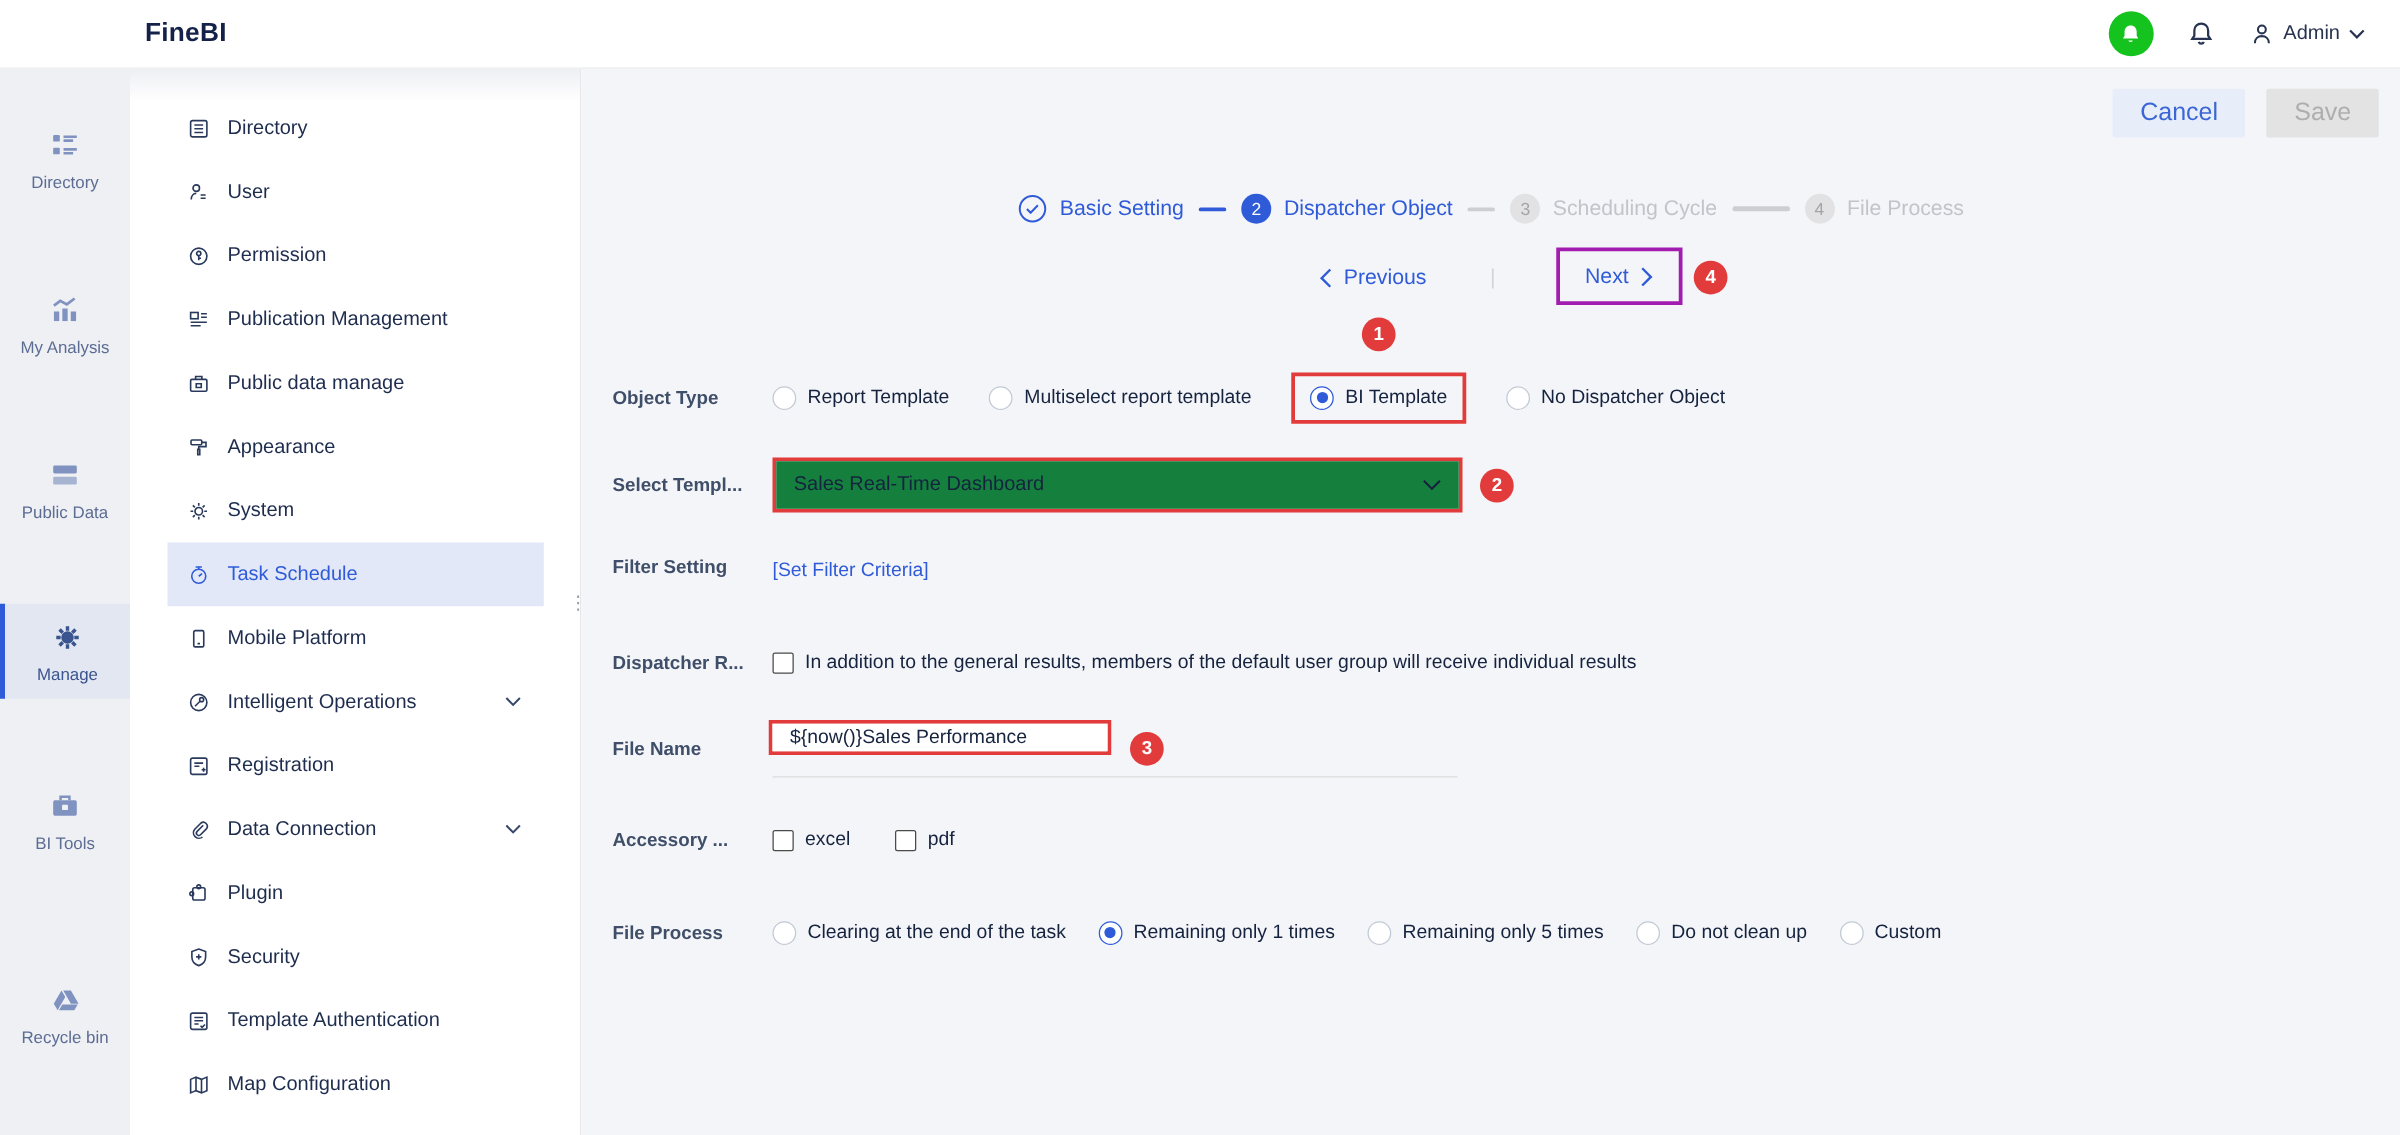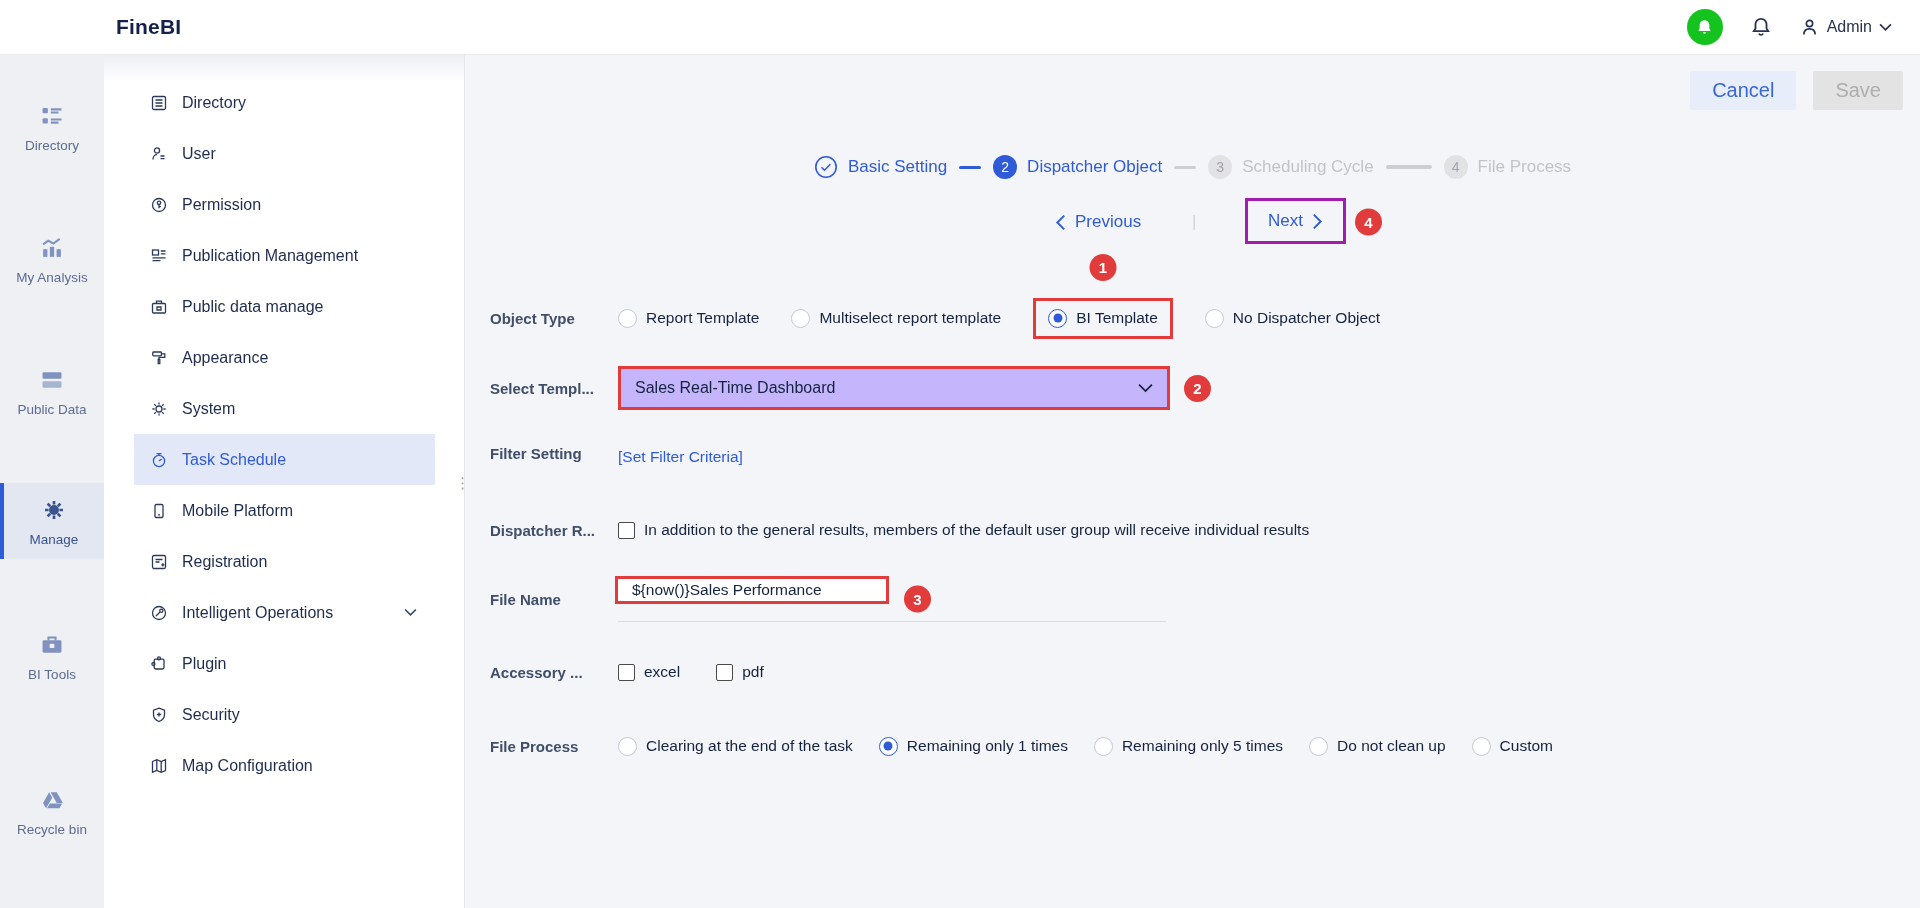--- a/index.html
+++ b/index.html
@@ -86,21 +86,21 @@
   .radio.sel { border-color:#2f5bd9; }
   .radio.sel::after { content:""; position:absolute; left:50%; top:50%; transform:translate(-50%,-50%);
     width:9px; height:9px; border-radius:50%; background:#2f5bd9; }
   .cbox { width:17px; height:17px; border:1.5px solid #4a4a4a; border-radius:2px; background:#fff; flex:none; }
 
   .red-box { border:3px solid #e23b3b; position:relative; }
   .ot-box { padding:8px 12px; }
   .badge1 { position:absolute; left:50%; top:-47px; transform:translateX(-50%); }
 
   .dd-wrap { width:552px; }
-  .dropdown { width:546px; height:38px; background:#c4b5fd; display:flex; align-items:center;
+  .dropdown { width:546px; height:38px; background:#15803d; display:flex; align-items:center;
     justify-content:space-between; padding:0 14px; font-size:16px; color:#15233f; cursor:pointer; }
 
   .link { color:#2f5bd9; font-size:15.5px; cursor:pointer; position:relative; top:4px; }
 
   .file-wrap { position:relative; width:548px; height:46px; border-bottom:1px solid #dcdcdc; }
   .file-box { position:absolute; left:-3px; top:0; width:274px; height:28px; display:flex; }
   .file-input { width:100%; height:100%; border:none; background:#fff; font-family:inherit;
     font-size:15.5px; color:#15233f; padding:0 14px; outline:none; }
   .badge3 { position:absolute; left:286px; top:50%; transform:translateY(-50%); }
   .badge2 { margin-left:14px; }
@@ -269,56 +269,73 @@
     <div class="sitem">
       <svg width="18" height="18" viewBox="0 0 18 18" fill="none" stroke="currentColor" stroke-width="1.3">
         <rect x="5" y="2.5" width="8" height="13" rx="1.2"></rect>
           <path d="M8 12.9h2"></path>
       </svg>
       <span>Mobile Platform</span>
     </div>
 
     <div class="sitem">
       <svg width="18" height="18" viewBox="0 0 18 18" fill="none" stroke="currentColor" stroke-width="1.3">
-        <rect x="2.5" y="2.5" width="13" height="13" rx="1.5"></rect>
-          <path d="M5.5 6.5h7M5.5 9h4M11.3 11.8h3.2M12.9 10.2v3.2"></path>
-      </svg>
-      <span>Registration</span>
-    </div>
-
-    <div class="sitem">
-      <svg width="18" height="18" viewBox="0 0 18 18" fill="none" stroke="currentColor" stroke-width="1.3">
         <circle cx="9" cy="9" r="6.5"></circle>
           <circle cx="11.3" cy="6.7" r="1.6"></circle>
           <path d="M6 12l4-4"></path>
       </svg>
       <span>Intelligent Operations</span>
       <svg class="chev" width="13" height="9" viewBox="0 0 12 8" fill="none" stroke="currentColor" stroke-width="1.5">
           <path d="M1 1.2l5 5 5-5"></path>
         </svg>
     </div>
 
+    <div class="sitem">
+      <svg width="18" height="18" viewBox="0 0 18 18" fill="none" stroke="currentColor" stroke-width="1.3">
+        <rect x="2.5" y="2.5" width="13" height="13" rx="1.5"></rect>
+          <path d="M5.5 6.5h7M5.5 9h4M11.3 11.8h3.2M12.9 10.2v3.2"></path>
+      </svg>
+      <span>Registration</span>
+    </div>
+
+    <div class="sitem">
+      <svg width="18" height="18" viewBox="0 0 18 18" fill="none" stroke="currentColor" stroke-width="1.3">
+        <path d="M12.6 5.2l-4.9 4.9a1.9 1.9 0 0 0 2.7 2.7l4.7-4.7a3.2 3.2 0 0 0-4.5-4.5l-4.8 4.8a4.4 4.4 0 0 0 6.2 6.2"></path>
+      </svg>
+      <span>Data Connection</span>
+      <svg class="chev" width="13" height="9" viewBox="0 0 12 8" fill="none" stroke="currentColor" stroke-width="1.5">
+          <path d="M1 1.2l5 5 5-5"></path>
+        </svg>
+    </div>
 
     <div class="sitem">
       <svg width="18" height="18" viewBox="0 0 18 18" fill="none" stroke="currentColor" stroke-width="1.3">
         <rect x="4.2" y="4.2" width="9.8" height="9.8" rx="1.4"></rect>
           <circle cx="9" cy="3.4" r="1.5"></circle>
           <circle cx="3.4" cy="9" r="1.5"></circle>
       </svg>
       <span>Plugin</span>
     </div>
 
     <div class="sitem">
       <svg width="18" height="18" viewBox="0 0 18 18" fill="none" stroke="currentColor" stroke-width="1.3">
         <path d="M9 2.2l5.5 2v4.3c0 3.4-2.2 5.8-5.5 7-3.3-1.2-5.5-3.6-5.5-7V4.2z"></path>
           <path d="M9 6.4v4.2M6.9 8.5h4.2"></path>
       </svg>
       <span>Security</span>
     </div>
 
+    <div class="sitem">
+      <svg width="18" height="18" viewBox="0 0 18 18" fill="none" stroke="currentColor" stroke-width="1.3">
+        <rect x="2.5" y="2.5" width="13" height="13" rx="1.5"></rect>
+          <path d="M5.5 6h7M5.5 8.6h7M5.5 11.2h3.4"></path>
+          <path d="M10.4 12.6l1.3 1.3 2.3-2.3"></path>
+      </svg>
+      <span>Template Authentication</span>
+    </div>
 
     <div class="sitem">
       <svg width="18" height="18" viewBox="0 0 18 18" fill="none" stroke="currentColor" stroke-width="1.3">
         <path d="M2.5 4.5l4.3-1.8 4.4 1.8 4.3-1.8v10.8l-4.3 1.8-4.4-1.8-4.3 1.8z"></path>
           <path d="M6.8 2.8v10.7M11.2 4.5v10.7"></path>
       </svg>
       <span>Map Configuration</span>
     </div>
 
     <div class="drag-handle">⋮</div>

